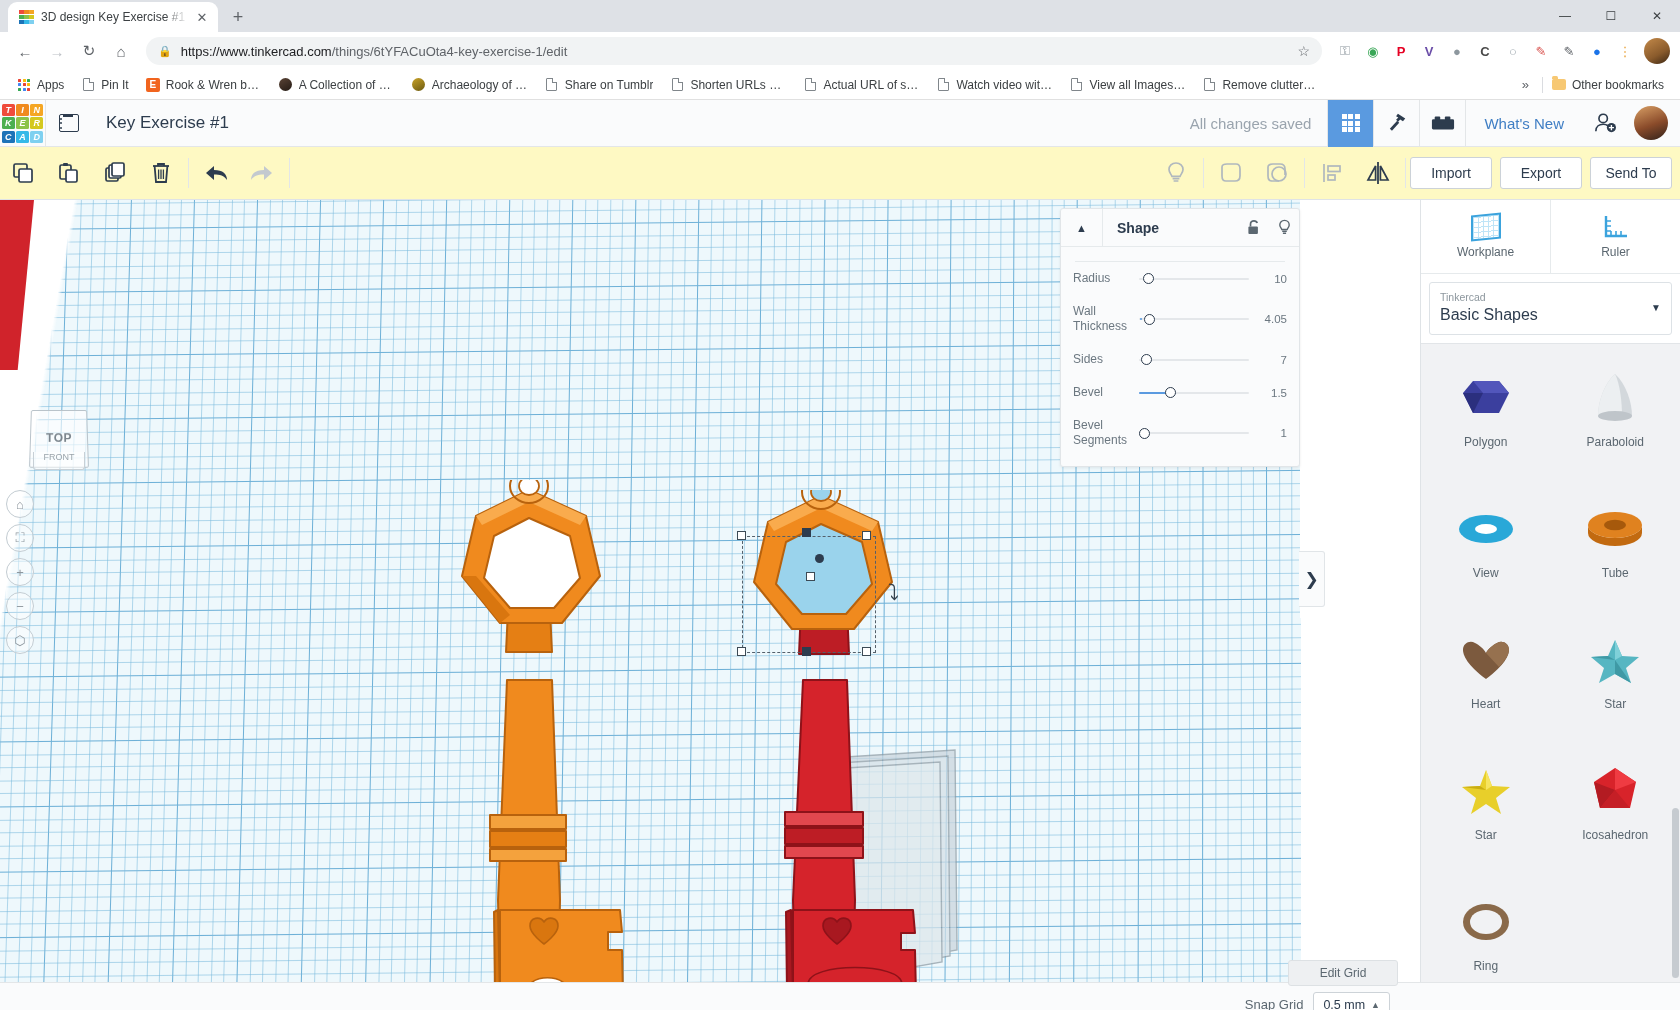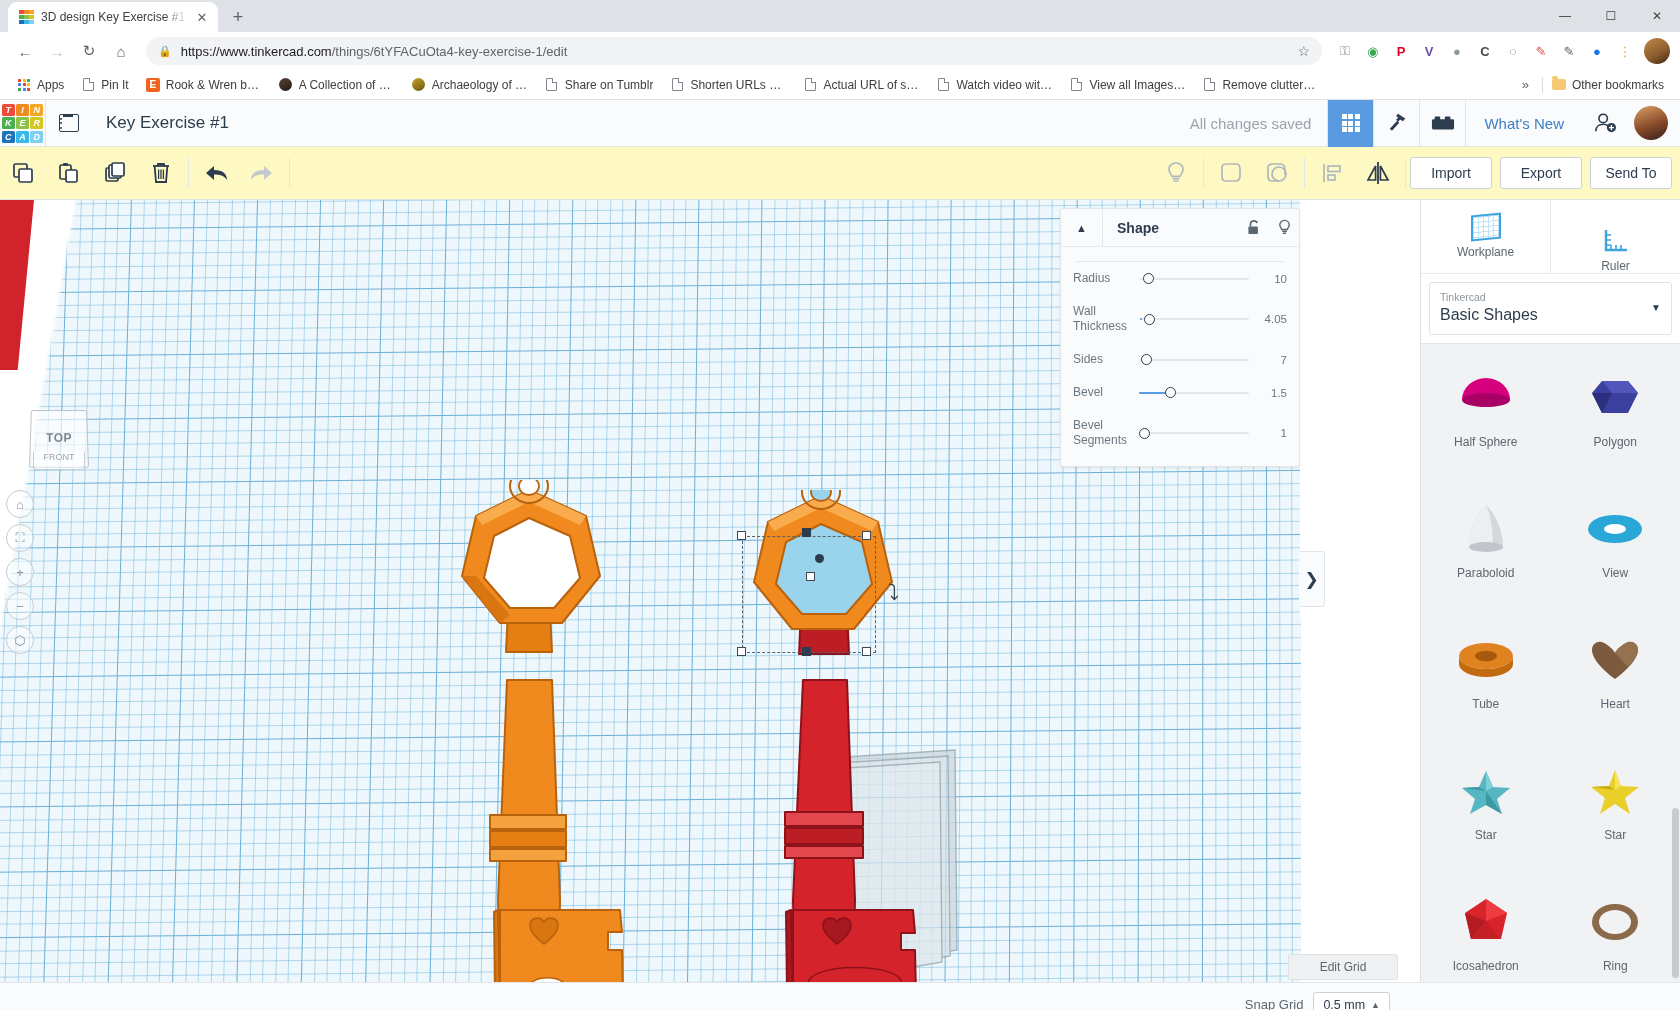--- a/index.html
+++ b/index.html
@@ -202,21 +202,21 @@
   .slider .tick{position:absolute;width:2px;height:2px;border-radius:50%;background:#5a9ae0;}
   .prop-val{width:30px;text-align:right;font-size:11.5px;color:#6b7780;}
   .insp-toggle{position:absolute;right:-26px;top:342px;width:26px;height:56px;
      background:#fafbfc;border:1px solid #e1e5e8;border-left:none;border-radius:0 3px 3px 0;
      display:flex;align-items:center;justify-content:center;color:#2d3c4e;font-size:17px;}
 
   
   .rpanel{width:260px;background:#fff;border-left:1px solid #dfe3e6;display:flex;flex-direction:column;}
   .rp-top{height:74px;display:flex;border-bottom:1px solid #e6eaec;}
   .rp-top-btn{flex:1;display:flex;flex-direction:column;align-items:center;justify-content:center;gap:5px;}
-  .rp-top-btn + .rp-top-btn{border-left:1px solid #e6eaec;justify-content:flex-end;}
+  .rp-top-btn + .rp-top-btn{border-left:1px solid #e6eaec;}
   .rp-top-lbl{font-size:12px;color:#5b6770;}
   .wp-mini{width:30px;height:26px;border:2px solid #3ba3dd;
      background:repeating-linear-gradient(to right,#bfe4f7 0 1px,transparent 1px 5px),
                 repeating-linear-gradient(to bottom,#bfe4f7 0 1px,transparent 1px 5px),#fff;
      transform:skewY(-6deg);}
   .ruler-mini{width:28px;height:26px;position:relative;}
 
   .rp-select-wrap{padding:8px;}
   .rp-select{border:1px solid #dde2e6;border-radius:3px;background:#fff;padding:7px 10px 9px;
      display:flex;align-items:center;}
@@ -232,21 +232,21 @@
      justify-content:center;gap:8px;}
   .shape-name{font-size:12px;color:#5b6770;}
   .shape-art{width:62px;height:58px;display:flex;align-items:center;justify-content:center;}
 
   .scrollbar{position:absolute;right:0;top:608px;width:9px;height:170px;}
   .scrollbar i{position:absolute;left:1px;top:0;width:7px;height:100%;background:#c6cbd0;border-radius:4px;}
 
   
   .bottombar{height:44px;background:#fafbfc;border-top:1px solid #e3e6e8;
      display:flex;align-items:center;justify-content:flex-end;position:relative;}
-  .editgrid-btn{position:absolute;right:282px;bottom:46px;width:110px;height:26px;
+  .editgrid-btn{position:absolute;right:282px;bottom:40px;width:110px;height:26px;
      background:#eef0f2;border:1px solid #dde1e4;border-radius:3px;font-size:12px;color:#5b6770;
      display:flex;align-items:center;justify-content:center;}
   .snap-lbl{font-size:13px;color:#5b6770;margin-right:10px;}
   .snap-box{height:26px;min-width:72px;padding:0 9px;border:1px solid #cdd3d8;border-radius:3px;
      background:#fff;font-size:12.5px;color:#2d3c4e;display:flex;align-items:center;gap:6px;
      margin-right:290px;}
 </style>
 </head>
 <body>
 
@@ -716,29 +716,20 @@
         <span class="txt">
           <span class="rp-sub" style="display:block">Tinkercad</span>
           <span class="rp-main" style="display:block">Basic Shapes</span>
         </span>
         <span class="caret">▼</span>
       </div>
     </div>
 
     <div class="shape-grid">
 
-      <div class="shape-cell">
-        <span class="shape-art">
-          <svg width="58" height="40" viewBox="0 0 58 40">
-              <path d="M5 22 A24 22 0 0 1 53 22 Z" fill="#d6007f"></path>
-              <ellipse cx="29" cy="22" rx="24" ry="7" fill="#a80064"></ellipse>
-            </svg>
-        </span>
-        <span class="shape-name">Half Sphere</span>
-      </div>
 
       <div class="shape-cell">
         <span class="shape-art">
           <svg width="54" height="50" viewBox="0 0 54 50">
               <path d="M14 8 L40 8 L50 20 L40 40 L14 40 L4 20 Z" fill="#3b3f9e"></path>
               <path d="M14 8 L40 8 L50 20 L24 20 Z" fill="#5256bb"></path>
               <path d="M4 20 L24 20 L14 40 Z" fill="#2b2f7e"></path>
             </svg>
         </span>
         <span class="shape-name">Polygon</span>

